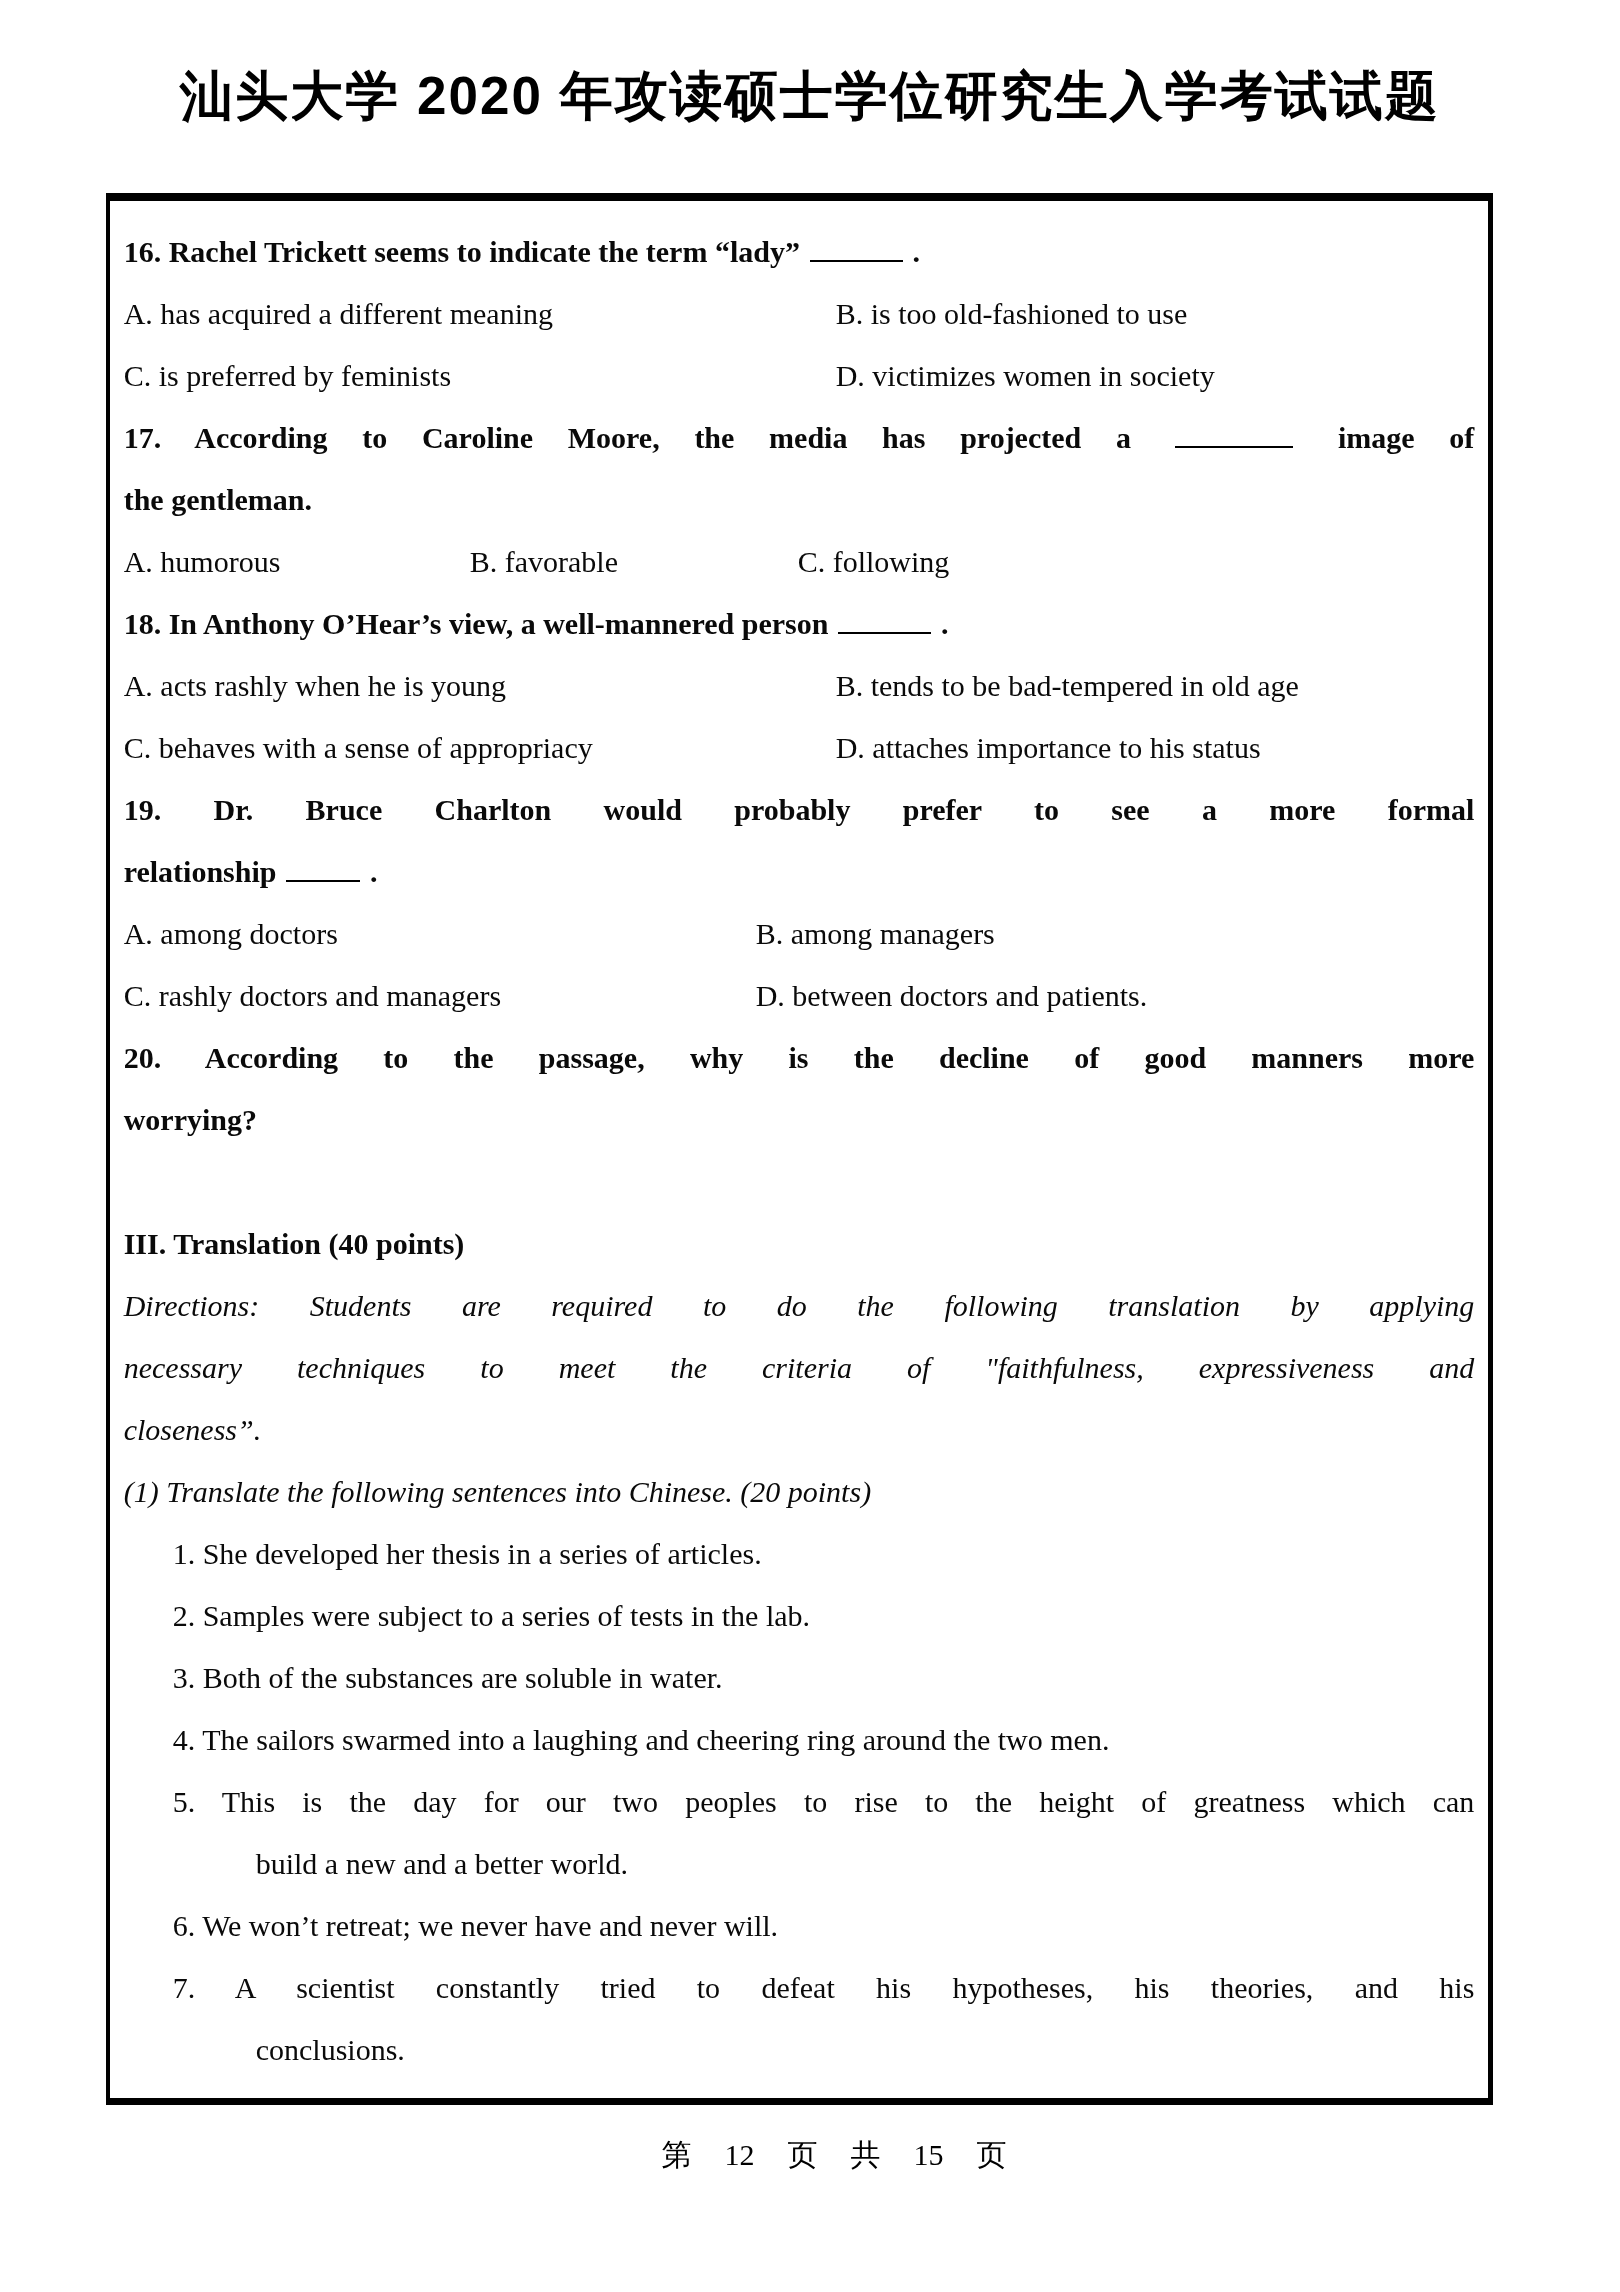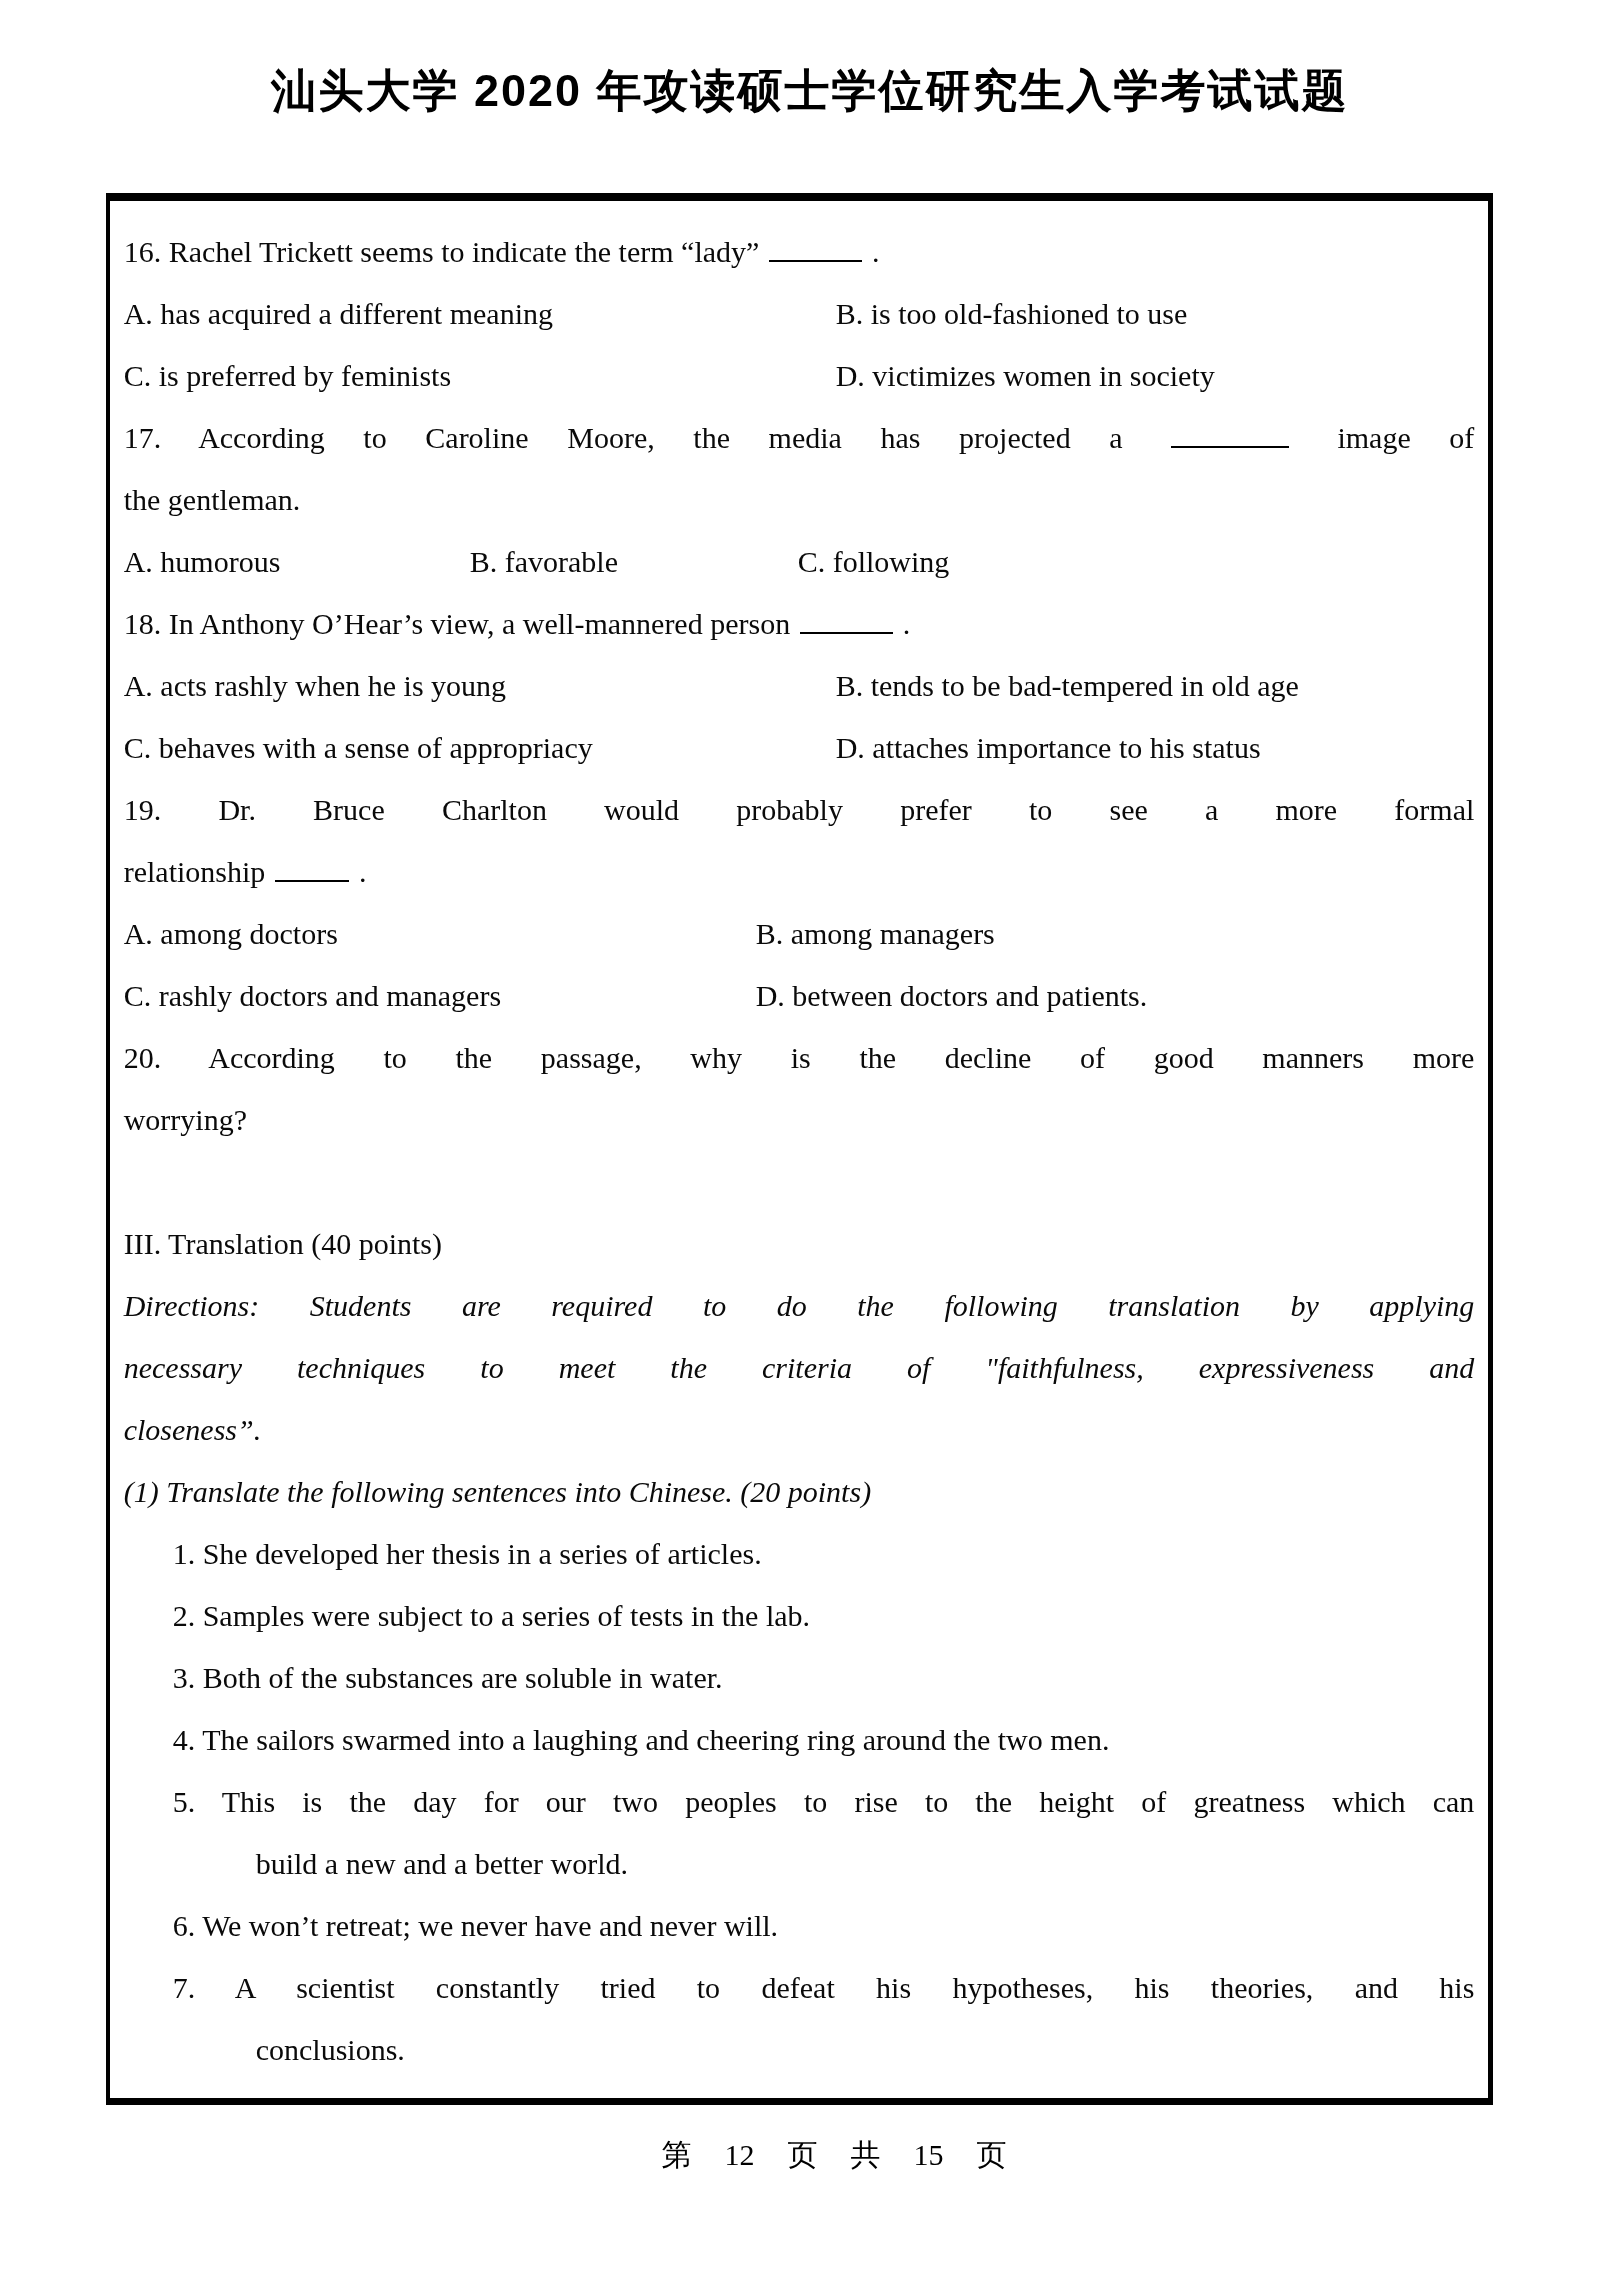--- a/index.html
+++ b/index.html
@@ -13,41 +13,41 @@
     font-family: "Liberation Serif", "DejaVu Serif", serif;
     overflow: hidden;
   }
   .doc-title {
     position: absolute;
     left: 0; right: 0;
     top: 61px;
     text-align: center;
     font-family: "Liberation Sans", "DejaVu Sans", sans-serif;
     font-weight: bold;
-    font-size: 45px;
+    font-size: 53px;
     letter-spacing: 2px;
     color: #000;
   }
   .exam-box {
     position: absolute;
     left: 106px;
     top: 193px;
     width: 1387px;
     height: 1912px;
     border: 4.9px solid #000;
     border-top-width: 8.8px;
     border-bottom-width: 7.8px;
     border-right-width: 5.9px;
     padding: 19.6px 13.7px 0 13.7px;
     font-size: 30px;
     line-height: 62px;
     overflow: hidden;
   }
   .line { white-space: nowrap; }
-  .bold { font-weight: normal; }
+  .bold { font-weight: bold; }
   .italic { font-style: italic; }
   .justify { text-align: justify; text-align-last: justify; white-space: normal; }
   .indent-1 { margin-left: 49px; }
   .indent-2 { margin-left: 132px; }
   .blank {
     display: inline-block;
     border-bottom: 2.9px solid #000;
     height: 0.85em;
     vertical-align: baseline;
     margin: 0 9.8px;

